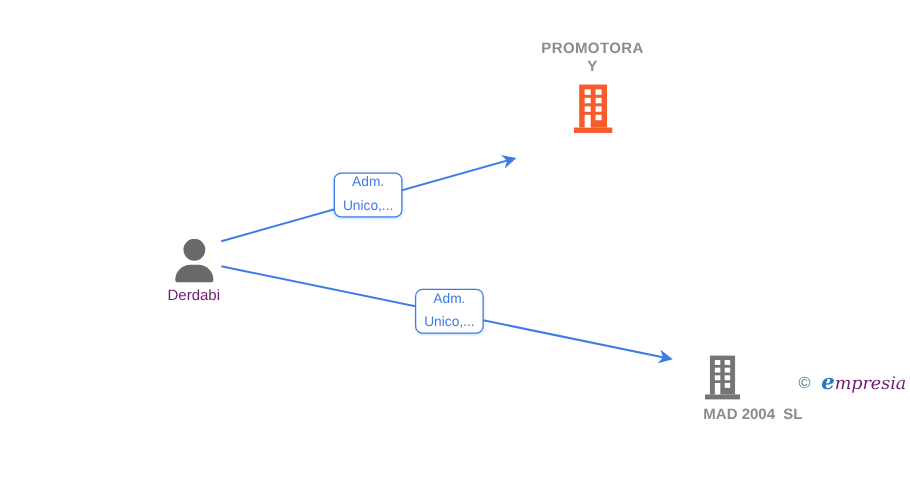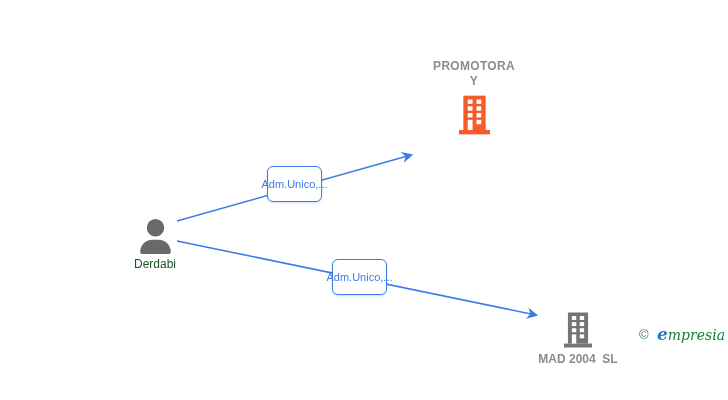--- a/index.html
+++ b/index.html
@@ -1,64 +1,64 @@
 <!DOCTYPE html>
 <html><head>
 <meta charset="utf-8">
 <style>
   html,body{margin:0;padding:0;}
   body{width:728px;height:400px;background:#ffffff;overflow:hidden;
        font-family:"Liberation Sans",sans-serif;}
-  .canvas{position:relative;width:728px;height:319px;background:#ffffff;margin-top:28px;}
+  .canvas{position:relative;width:728px;height:319px;background:#ffffff;}
 
   .edges{position:absolute;left:0;top:0;z-index:1;}
 
   .node{position:absolute;z-index:2;text-align:center;cursor:pointer;}
 
   
   .node-promotora{left:389px;top:31px;width:170px;}
   .company-title{font-size:12px;font-weight:bold;color:#8c8c8c;
                  line-height:15px;letter-spacing:.3px;}
   .company-title span{display:block;}
   .node-promotora .bicon{margin-top:6px;}
 
   
   .node-person{left:110px;top:191px;width:90px;}
-  .person-name{margin-top:3px;font-size:12px;color:#14532d;line-height:15px;}
+  .person-name{margin-top:3px;font-size:12px;color:#701a75;line-height:15px;}
   .person-name span{display:block;}
 
   
   .node-mad{left:514px;top:284px;width:128px;}
   .company-label{margin-top:4px;font-size:12px;font-weight:bold;color:#8c8c8c;
-                 line-height:14px;white-space:pre;}
+                 line-height:14px;white-space:pre;text-align:right;}
 
   .bicon,.picon{display:block;margin:0 auto;}
   .building-orange .b-main{fill:#f75b2b;}
   .building-gray  .b-main{fill:#757575;}
   .b-win{fill:#ffffff;}
   .person-fill{fill:#696969;}
 
   
   .edge-label{position:absolute;z-index:3;box-sizing:border-box;
               width:55px;height:36px;background:#ffffff;
               border:1.5px solid #3d7ce6;border-radius:6px;
-              display:flex;flex-direction:row;justify-content:center;
+              display:flex;flex-direction:column;justify-content:space-between;
               align-items:center;font-size:11px;color:#3d7ce6;line-height:15px;
               box-shadow:0 1px 2px rgba(61,124,230,.25);cursor:pointer;}
   .edge-label-1{left:267px;top:138px;}
   .edge-label-2{left:332px;top:231px;}
 
   
   .watermark{position:absolute;right:3px;bottom:3px;z-index:4;
              white-space:nowrap;user-select:none;}
   .wm-c{font-size:13px;color:#44798c;vertical-align:1px;}
   .wm-e{font-family:"DejaVu Serif",serif;font-style:italic;font-weight:bold;
         font-size:17px;color:#2579c2;margin-left:4px;}
   .wm-rest{font-family:"DejaVu Serif",serif;font-style:italic;
-           font-size:14px;color:#15803d;}
+           font-size:14px;color:#701a75;}
 </style>
 </head>
 <body>
 
 <div class="canvas">
 
   <svg class="edges" width="728" height="400" viewBox="0 0 728 400">
     <defs>
       <marker id="arrow" viewBox="0 0 10 10" refX="8" refY="5" markerWidth="7" markerHeight="7" orient="auto-start-reverse">
         <path d="M0,0 L10,5 L0,10 L3,5 Z" fill="#3d7ce6"></path>

